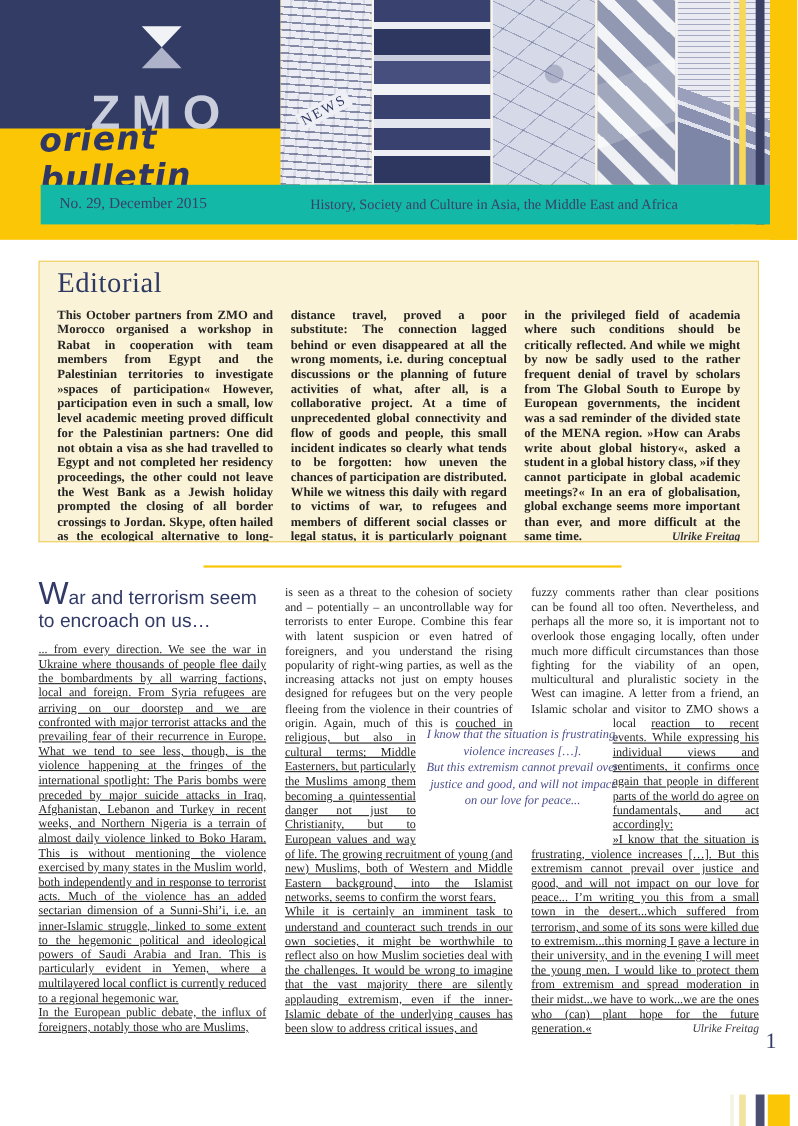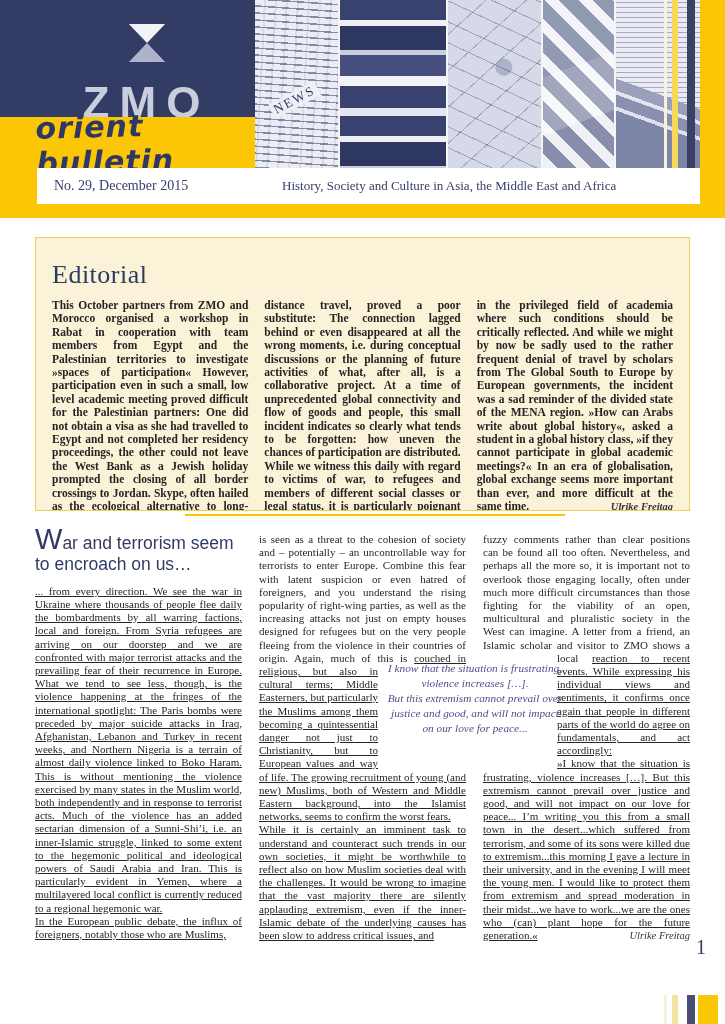--- a/index.html
+++ b/index.html
@@ -38,33 +38,33 @@
       radial-gradient(circle at 60% 40%, rgba(50,60,110,.25) 0 8px, transparent 9px),
       #D6D9E7;}
   .p4{width:72px;background:
       repeating-linear-gradient(45deg, rgba(255,255,255,.85) 0 10px, rgba(110,118,150,.45) 10px 24px),
       linear-gradient(160deg, #AFB5C9 0 40%, #CBCFDD 40% 70%, #9CA3BB 70%);}
   .p5{width:85px;background:
       linear-gradient(200deg, transparent 0 55%, #9AA0BC 55% 61%, #E3E5EF 61% 63%,
         #8A91B0 63% 69%, #DFE2ED 69% 71%, #7E86A8 71%),
       repeating-linear-gradient(0deg, rgba(50,60,110,.38) 0 1px, transparent 1px 5px),
       #E9EAF2;}
-  .issue-band{position:absolute;left:37px;top:168px;width:663px;height:36px;background:#ffffff;
+  .issue-band{position:absolute;left:37px;top:168px;width:663px;height:36px;background:#14b8a6;
               display:flex;align-items:center;color:#39406B;}
   .issue{margin-left:17px;font-size:14px;}
   .tagline{position:absolute;left:245px;font-size:13px;}
   .h-stripe{position:absolute;top:0;height:204px;}
   .s-cream{left:664px;width:3px;background:#F6F2DE;}
   .s-pale{left:672px;width:6px;background:#F7D858;}
   .s-navy{left:687px;width:8px;background:#3A4165;}
   .right-bar{position:absolute;left:700px;top:0;width:25px;height:218px;background:#FBC605;}
 
   
   .editorial{position:absolute;left:35px;top:237px;width:621px;height:236px;background:#FBF3D8;
-             border:1.5px solid #EFCE5C;padding:22px 16px 14px 16px;overflow:hidden;}
+             border:1.5px solid #EFCE5C;padding:4px 16px 14px 16px;overflow:hidden;}
   .editorial h2{margin:0 0 9px 0;font-family:"Liberation Serif",serif;font-weight:normal;
                 font-size:26px;color:#2E3A64;letter-spacing:.5px;}
   .ed-cols{column-count:3;column-gap:16px;font-size:11.5px;line-height:13.4px;
            text-align:justify;color:#242424;font-weight:bold;}
   .sig{float:right;font-style:italic;font-size:10.5px;color:#33333a;}
 
   
   .divider{position:absolute;left:185px;top:514px;width:380px;height:2px;background:#FBC605;}
 
   

